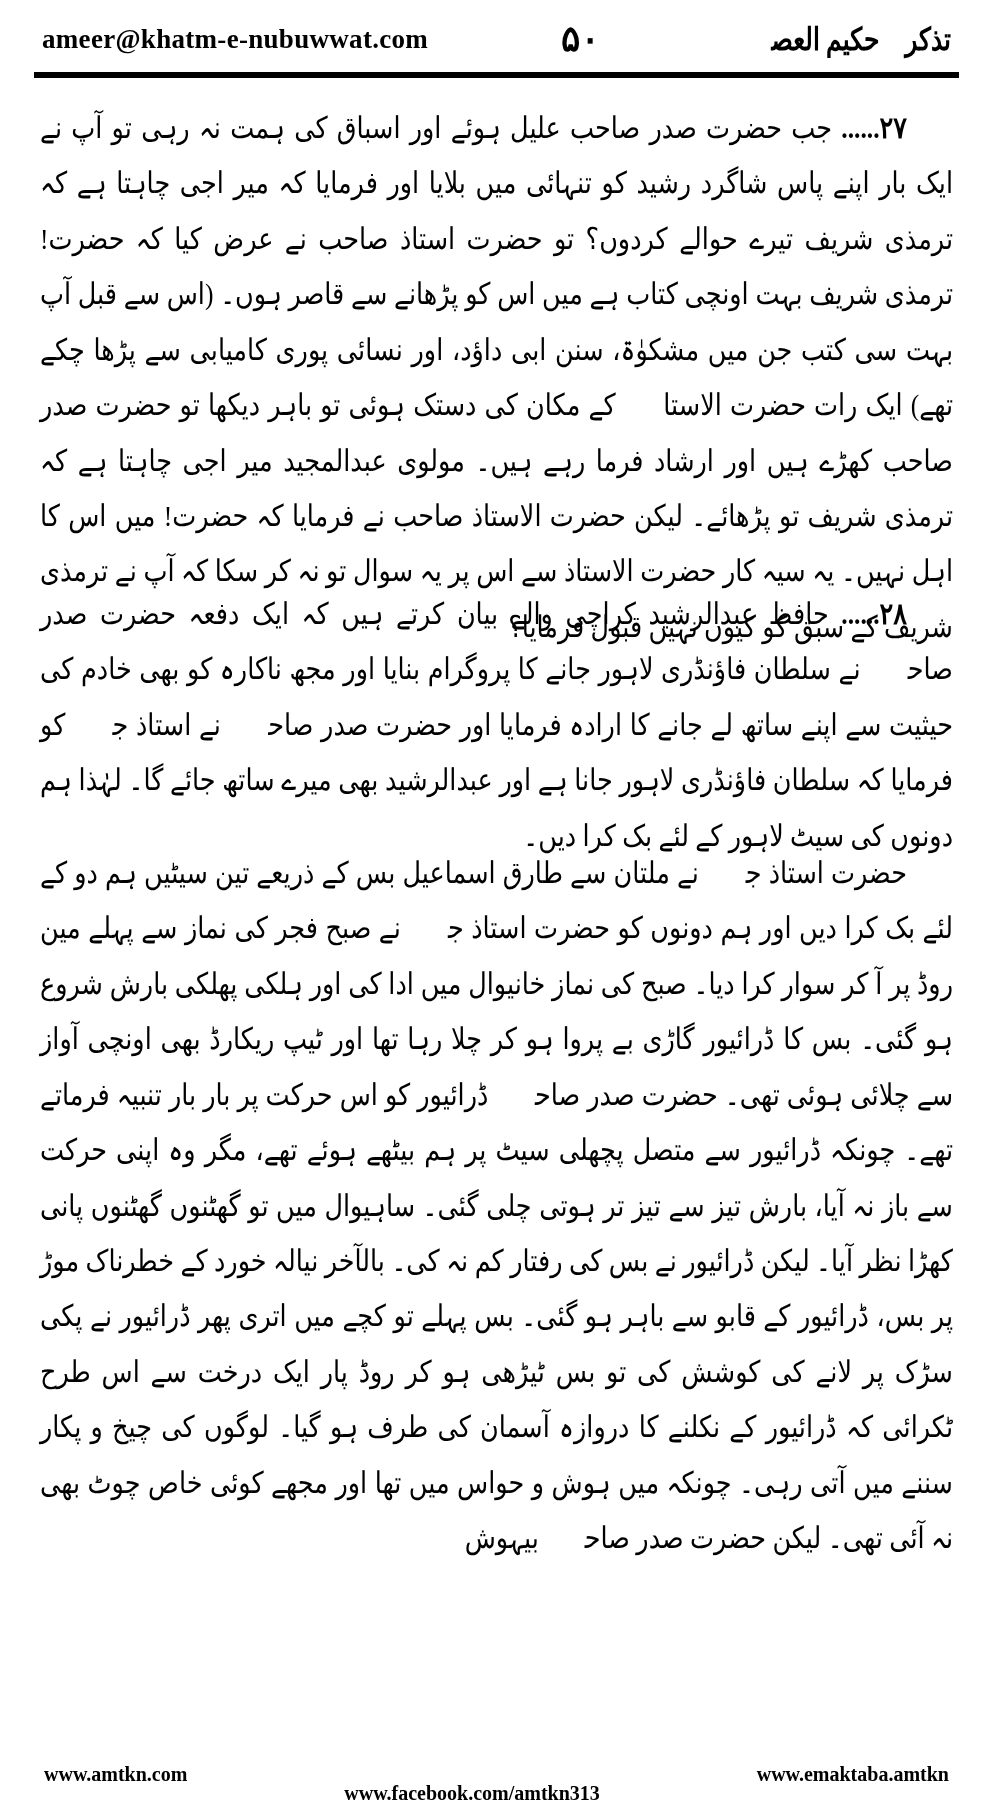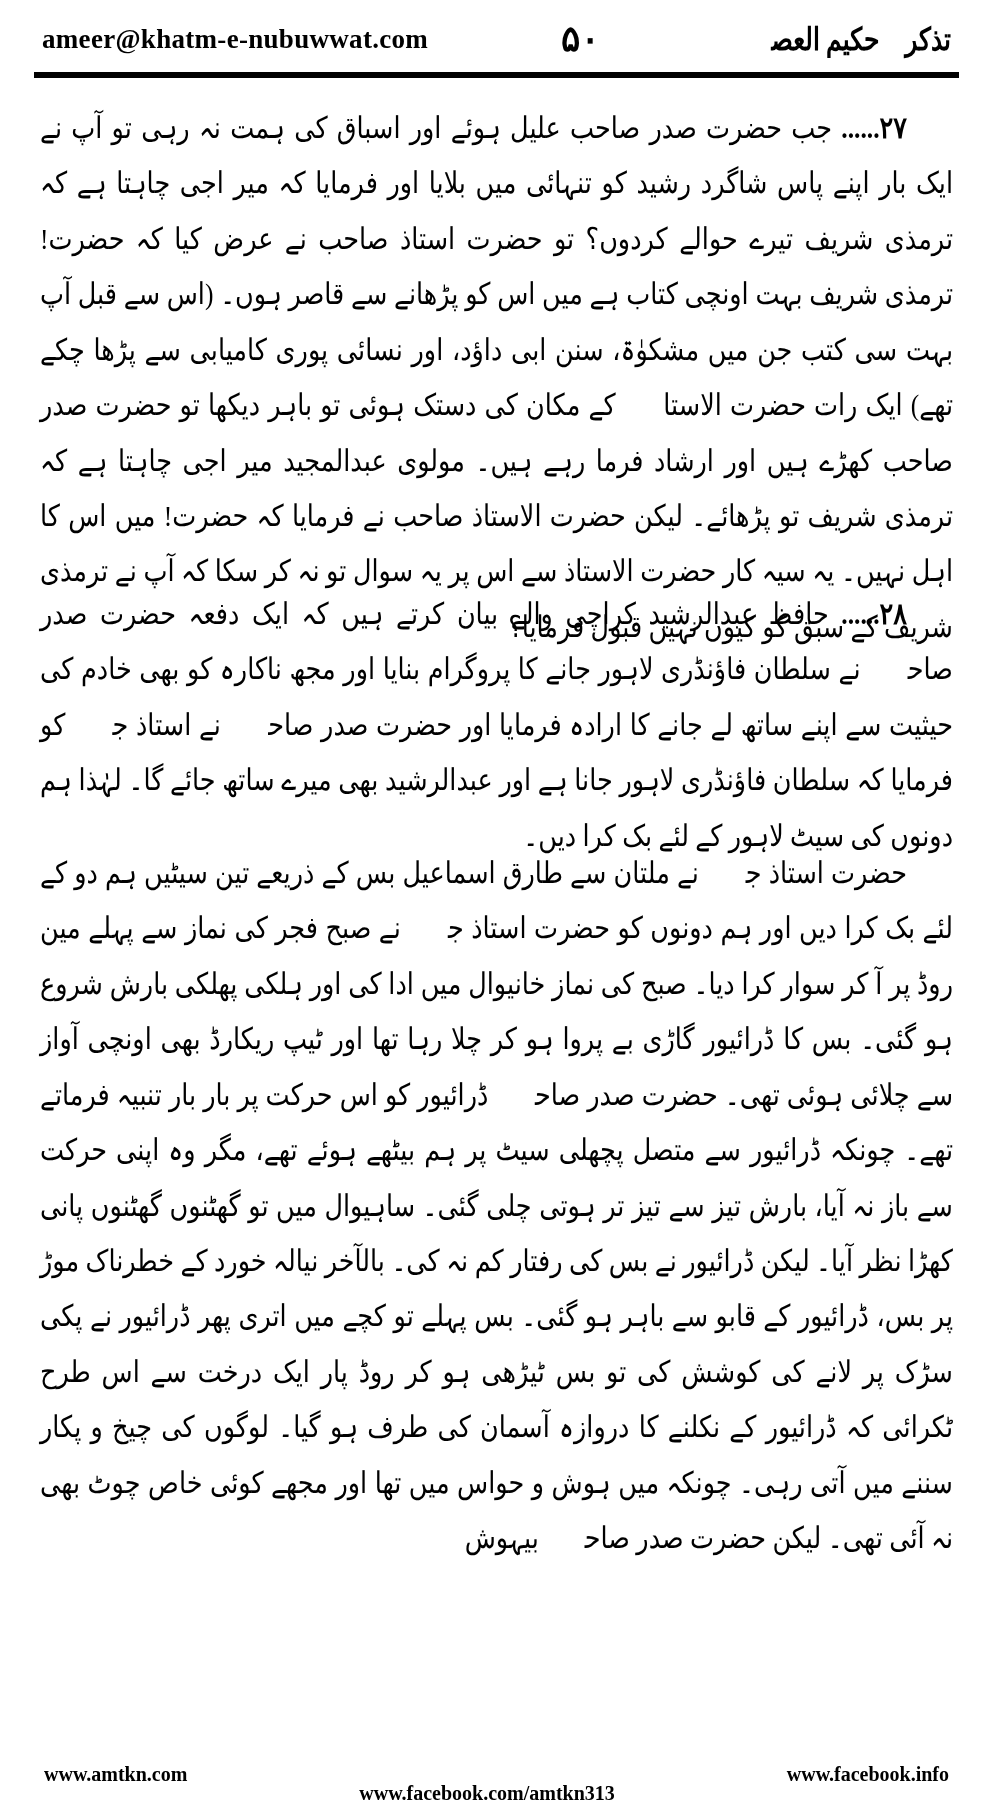--- a/index.html
+++ b/index.html
@@ -153,16 +153,16 @@
 
     <p class="para indent-first">
       <span>حضرت استاذ جیؒ نے ملتان سے طارق اسماعیل بس کے ذریعے تین سیٹیں ہم دو کے لئے بک کرا دیں اور ہم دونوں کو حضرت استاذ جیؒ نے صبح فجر کی نماز سے پہلے مین روڈ پر آ کر سوار کرا دیا۔ صبح کی نماز خانیوال میں ادا کی اور ہلکی پھلکی بارش شروع ہو گئی۔ بس کا ڈرائیور گاڑی بے پروا ہو کر چلا رہا تھا اور ٹیپ ریکارڈ بھی اونچی آواز سے چلائی ہوئی تھی۔ حضرت صدر صاحبؒ ڈرائیور کو اس حرکت پر بار بار تنبیہ فرماتے تھے۔ چونکہ ڈرائیور سے متصل پچھلی سیٹ پر ہم بیٹھے ہوئے تھے، مگر وہ اپنی حرکت سے باز نہ آیا، بارش تیز سے تیز تر ہوتی چلی گئی۔ ساہیوال میں تو گھٹنوں گھٹنوں پانی کھڑا نظر آیا۔ لیکن ڈرائیور نے بس کی رفتار کم نہ کی۔ بالآخر نیالہ خورد کے خطرناک موڑ پر بس، ڈرائیور کے قابو سے باہر ہو گئی۔ بس پہلے تو کچے میں اتری پھر ڈرائیور نے پکی سڑک پر لانے کی کوشش کی تو بس ٹیڑھی ہو کر روڈ پار ایک درخت سے اس طرح ٹکرائی کہ ڈرائیور کے نکلنے کا دروازہ آسمان کی طرف ہو گیا۔ لوگوں کی چیخ و پکار سننے میں آتی رہی۔ چونکہ میں ہوش و حواس میں تھا اور مجھے کوئی خاص چوٹ بھی نہ آئی تھی۔ لیکن حضرت صدر صاحبؒ بیہوش</span>
     </p>
 
   </div>
 
   <div class="page-footer">
     <a class="footer-link" href="#">www.amtkn.com</a>
     <a class="footer-link center" href="#">www.facebook.com/amtkn313</a>
-    <a class="footer-link" href="#">www.facebook.info</a>
+    <a class="footer-link" href="#">www.emaktaba.amtkn</a>
   </div>
 
 </div>
 
 </body></html>

